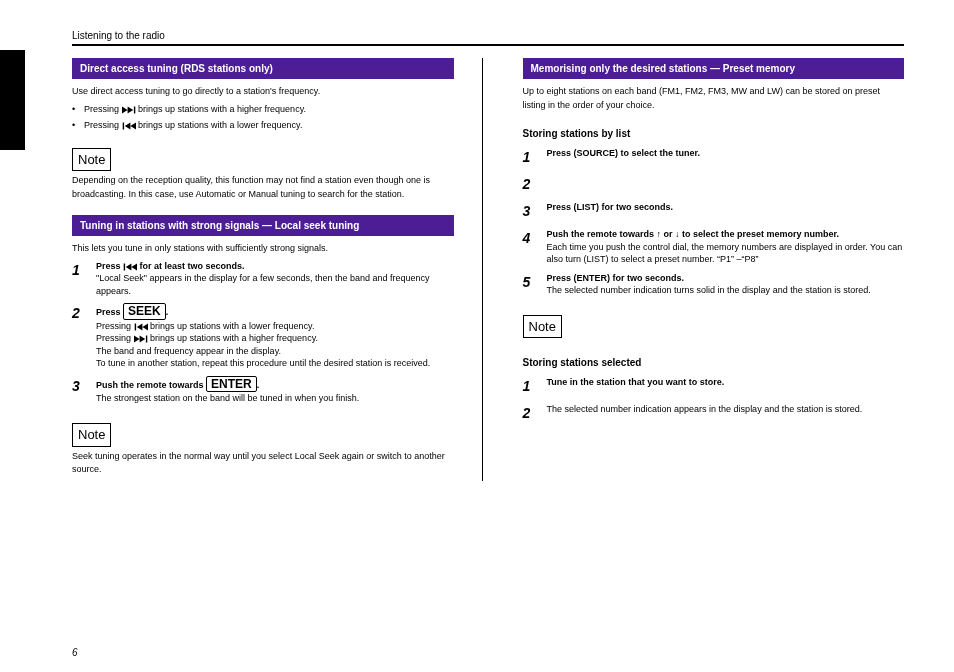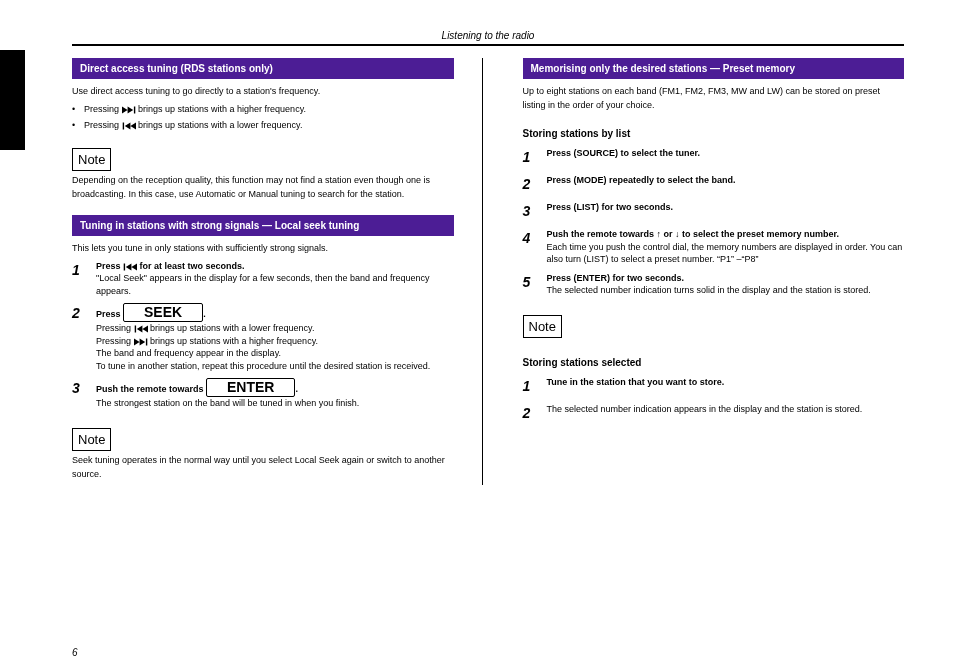--- a/index.html
+++ b/index.html
@@ -20,24 +20,22 @@
     position: absolute;
     left: 0;
     top: 50px;
     width: 25px;
     height: 100px;
     background: #000;
   }
   .page-header {
     margin-left: 72px;
     font-size: 10px;
-    font-style: italic;
     color: #000;
     margin-bottom: 3px;
-    text-align: center;
   }
   .hr {
     margin-left: 72px;
     border-top: 2px solid #000;
     margin-bottom: 12px;
   }
   .columns {
     display: flex;
     margin-left: 72px;
     gap: 40px;
@@ -123,22 +121,22 @@
   }
   svg.icon {
     display: inline;
     vertical-align: -2px;
     width: 14px;
     height: 8px;
   }
   .outline-icon {
     display: inline-block;
     border: 1px solid #000;
-    padding: 0 20px;
-    font-size: 14px;
+    padding: 0 4px;
+    font-size: 12px;
     line-height: 1.2;
     vertical-align: 0;
     border-radius: 2px;
   }
 </style>
 </head>
 <body>
 
 <div class="black-tab"></div>
 
@@ -224,23 +222,20 @@
       <div class="subsection-title">Storing stations by list</div>
 
       <div class="step">
           <div class="num"><span>1</span></div>
           <div class="sc">
             <div class="st">Press (SOURCE) to select the tuner.</div>
           </div>
         </div>
       <div class="step">
           <div class="num"><span>2</span></div>
-          <div class="sc">
-            <div class="st">Press (MODE) repeatedly to select the band.</div>
-          </div>
         </div>
       <div class="step">
           <div class="num"><span>3</span></div>
           <div class="sc">
             <div class="st">Press (LIST) for two seconds.</div>
           </div>
         </div>
       <div class="step">
           <div class="num"><span>4</span></div>
           <div class="sc">

